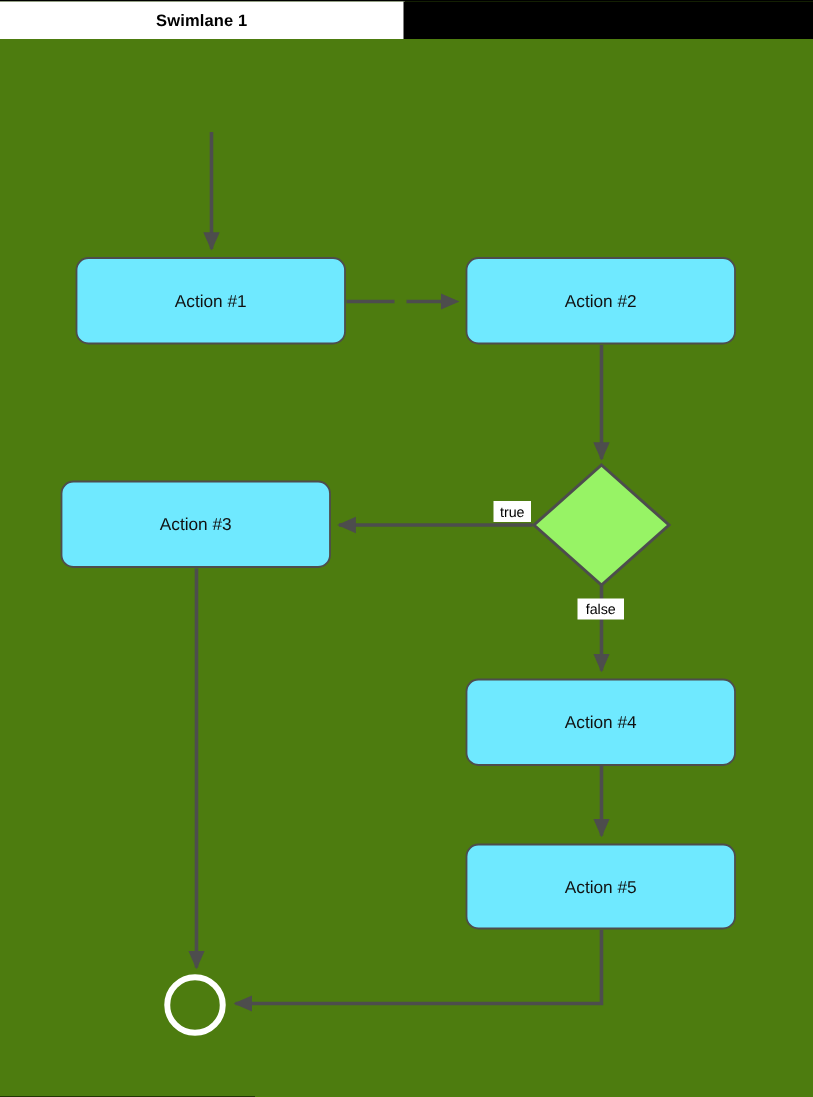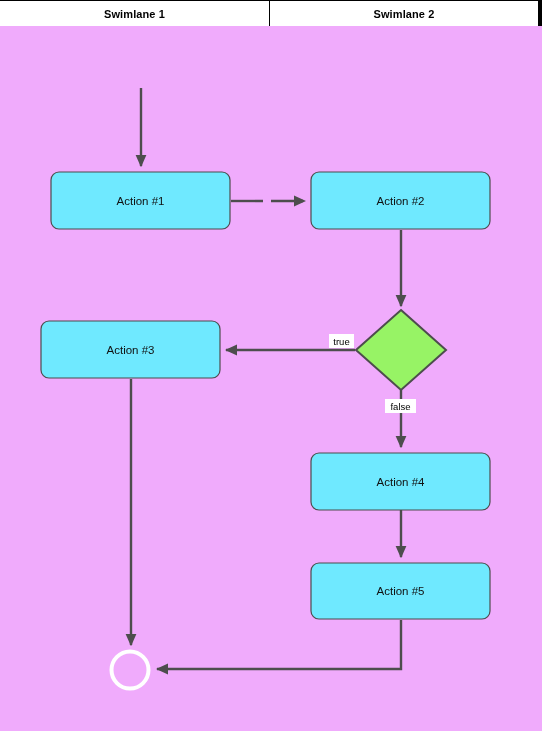--- a/index.html
+++ b/index.html
@@ -5,21 +5,21 @@
 <style>
   html, body {
     margin: 0;
     padding: 0;
     background: #000000;
   }
   #stage {
     position: relative;
     width: 542px;
     height: 731px;
-    background: #f0abfc;
+    background: #4d7c0f;
     overflow: hidden;
     font-family: "Liberation Sans", sans-serif;
   }
 
   
   #swimlane-header {
     position: absolute;
     left: 0;
     top: 0;
     width: 542px;
@@ -66,23 +66,20 @@
   }
 </style>
 </head>
 <body>
 
 <div id="stage">
 
   <div id="swimlane-header">
     <div class="lane-head lane-1">
       <span>Swimlane 1</span>
-    </div>
-    <div class="lane-head lane-2">
-      <span>Swimlane 2</span>
     </div>
     <div class="lane-tail"></div>
   </div>
 
   <svg id="diagram-canvas" viewBox="0 0 542 731" xmlns="http://www.w3.org/2000/svg">
     <defs>
       <marker id="arrowGray" viewBox="0 0 10 10" refX="9" refY="5" markerWidth="5.2" markerHeight="5.2" orient="auto-start-reverse">
         <path d="M 0 0.6 L 10 5 L 0 9.4 z" fill="#4d4d4d"></path>
       </marker>
     </defs>

